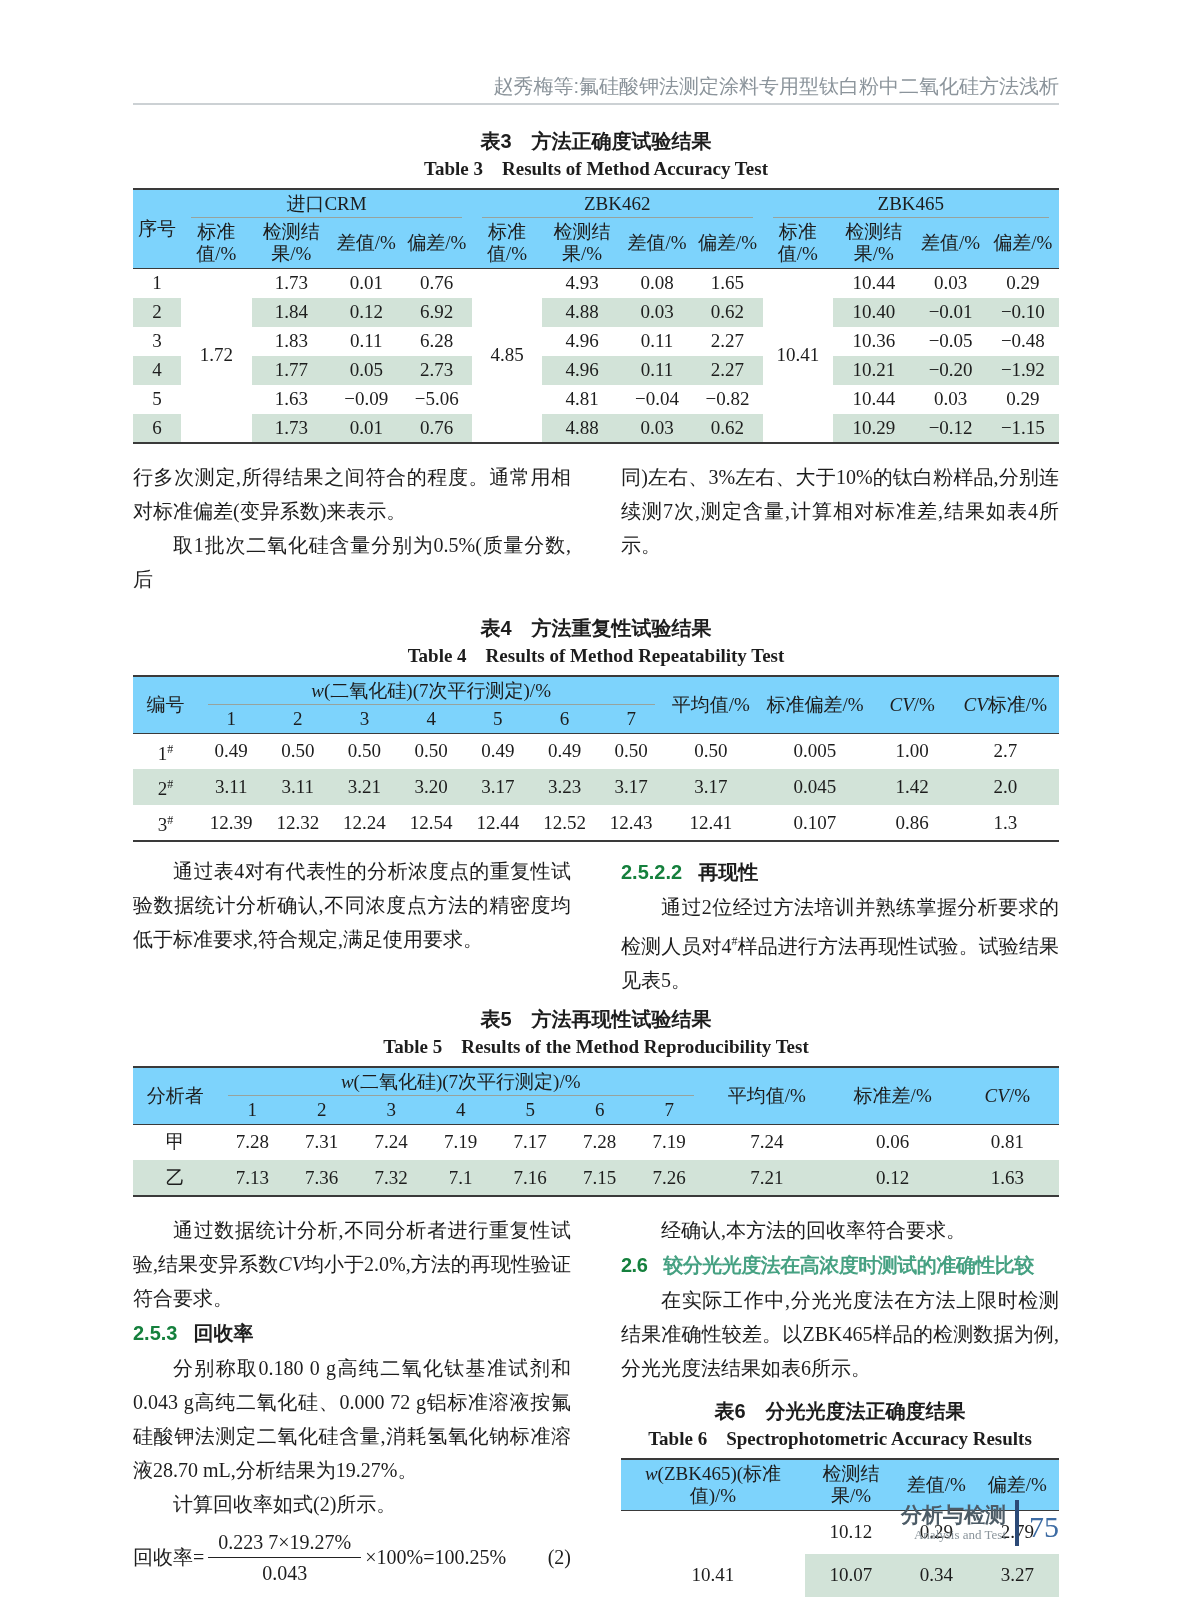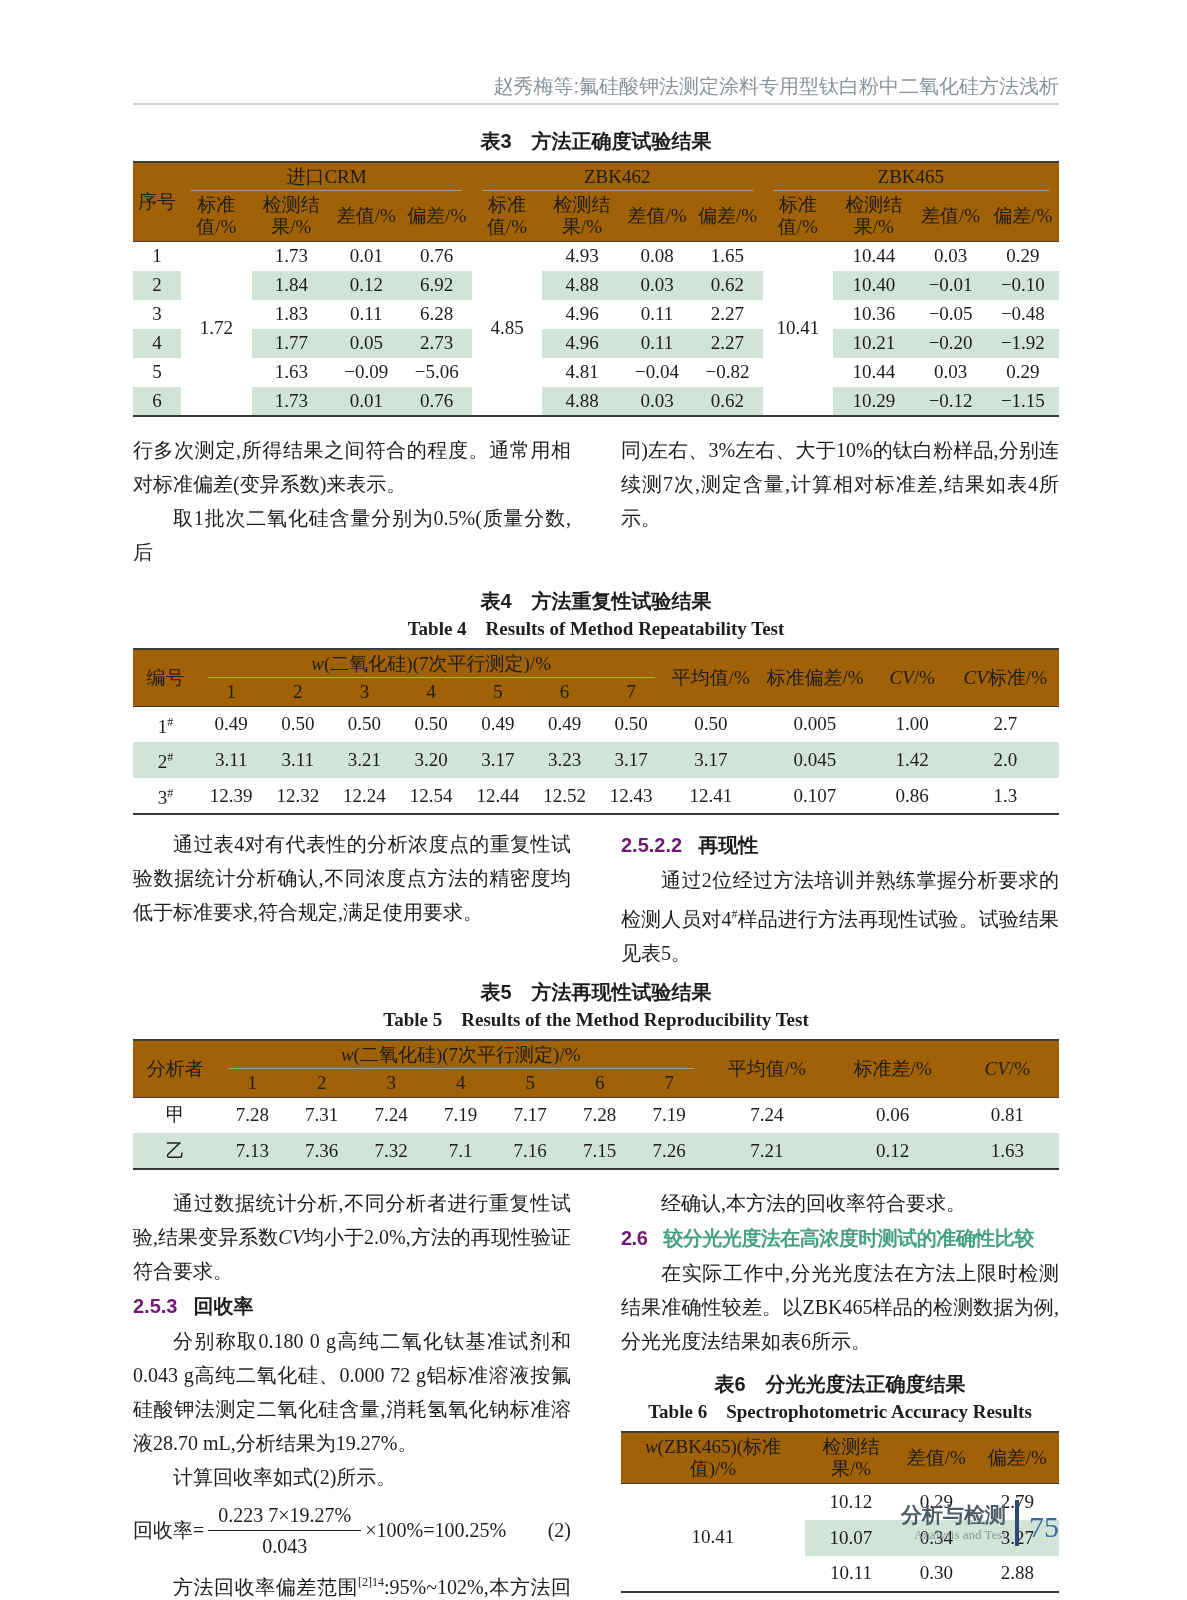--- a/index.html
+++ b/index.html
@@ -20,40 +20,40 @@
 
   
   .cap { text-align:center; }
   .cap-cn { font-family:"Liberation Sans","DejaVu Sans",sans-serif; font-weight:bold; font-size:20px; line-height:28px; }
   .cap-en { font-weight:bold; font-size:19px; line-height:27px; }
 
   
   table { width:100%; border-collapse:collapse; table-layout:fixed;
           border-top:2px solid #3a3a3a; border-bottom:2px solid #3a3a3a; }
   th,td { font-size:19px; font-weight:normal; text-align:center; vertical-align:middle; padding:3px 2px; line-height:22px; }
-  thead th { background:#a16207; }
+  thead th { background:#7dd3fc; }
   thead tr:last-child th, thead th[rowspan] { border-bottom:1.5px solid #3a3a3a; }
   .grp { position:relative; }
   .grp::after { content:""; position:absolute; left:10px; right:10px; bottom:0; border-bottom:1px solid #97a39d; }
   tr.stripe td { background:#d2e3d8; }
   td.std { background:#ffffff; }
   .it { font-style:italic; }
   sup { font-size:12px; }
   .tbl3 td { height:29px; }
   .tbl4 td, .tbl5 td { height:36px; }
-  .tbl6 td { height:36px; }
+  .tbl6 td { height:43px; }
   .t6h1 { text-align:center; }
 
   
   .cols { display:flex; gap:50px; }
   .col { flex:1 1 0; min-width:0; }
   .p { font-size:20px; line-height:34px; text-align:justify; }
   .ind { text-indent:2em; }
   .h3 { font-family:"Liberation Sans","DejaVu Sans",sans-serif; font-weight:bold; font-size:20px; line-height:36px; white-space:nowrap; }
-  .h3 .num { color:#701a75; margin-right:16px; }
+  .h3 .num { color:#15803d; margin-right:16px; }
   .h3-green { color:#46a182; letter-spacing:-0.5px; }
 
   
   .formula { display:flex; align-items:center; font-size:20px; margin:8px 0 6px; }
   .frac { display:inline-flex; flex-direction:column; align-items:center; margin:0 4px; line-height:26px; }
   .frac .num { padding:0 10px 2px; border-bottom:1.5px solid #222; }
   .frac .den { padding-top:2px; }
   .eqno { margin-left:auto; }
 
   
@@ -76,20 +76,21 @@
 </style>
 </head>
 <body>
 
 <div class="page">
 
   <div class="running-head">赵秀梅等:氟硅酸钾法测定涂料专用型钛白粉中二氧化硅方法浅析</div>
 
   <div class="cap mt-cap3">
     <div class="cap-cn">表3　方法正确度试验结果</div>
+    <div class="cap-en">Table 3　Results of Method Accuracy Test</div>
   </div>
   <table class="tbl3 mt-tbl">
     <colgroup>
       <col style="width:5.2%">
         <col style="width:7.6%">
         <col style="width:8.6%">
         <col style="width:7.6%">
         <col style="width:7.6%">
       <col style="width:7.6%">
         <col style="width:8.6%">

